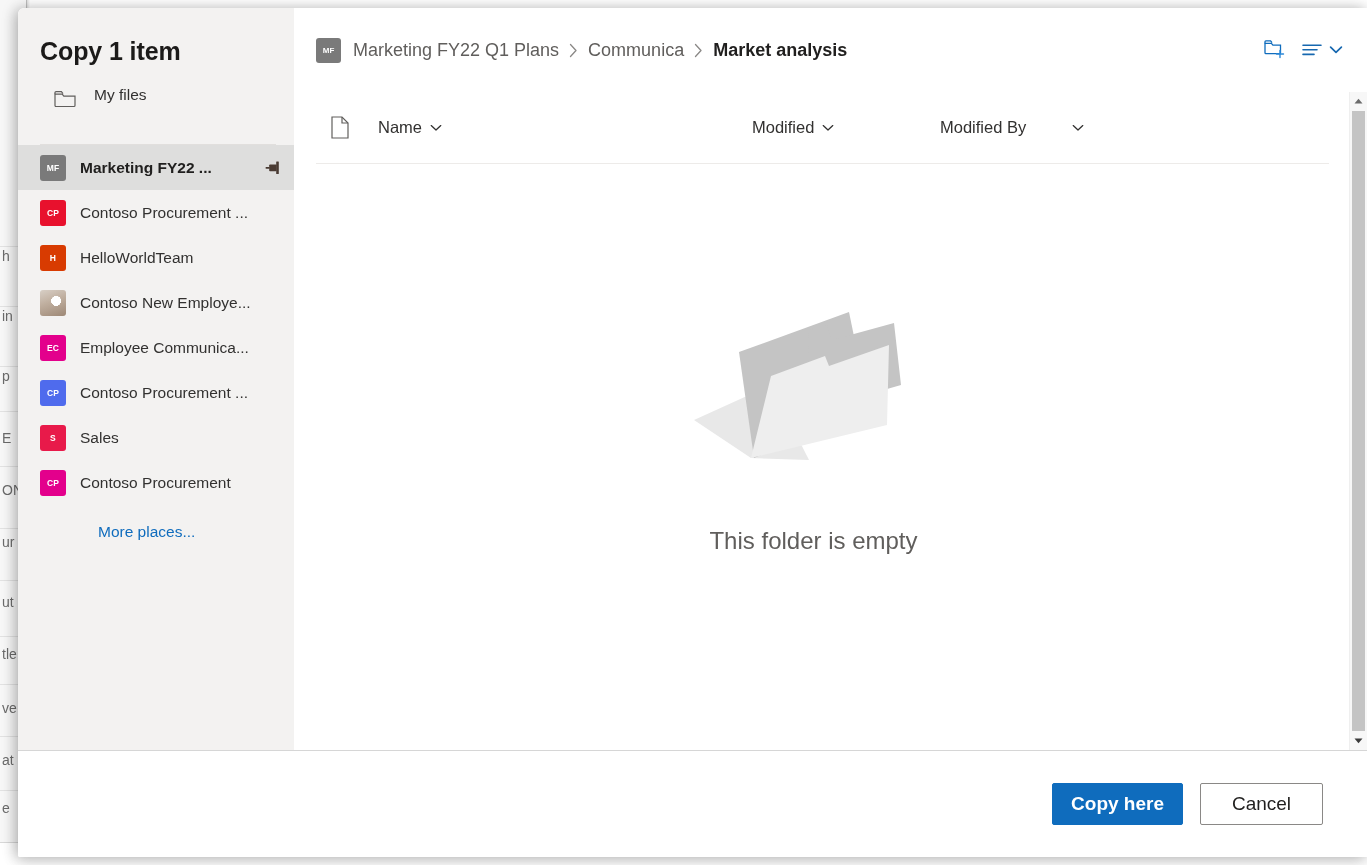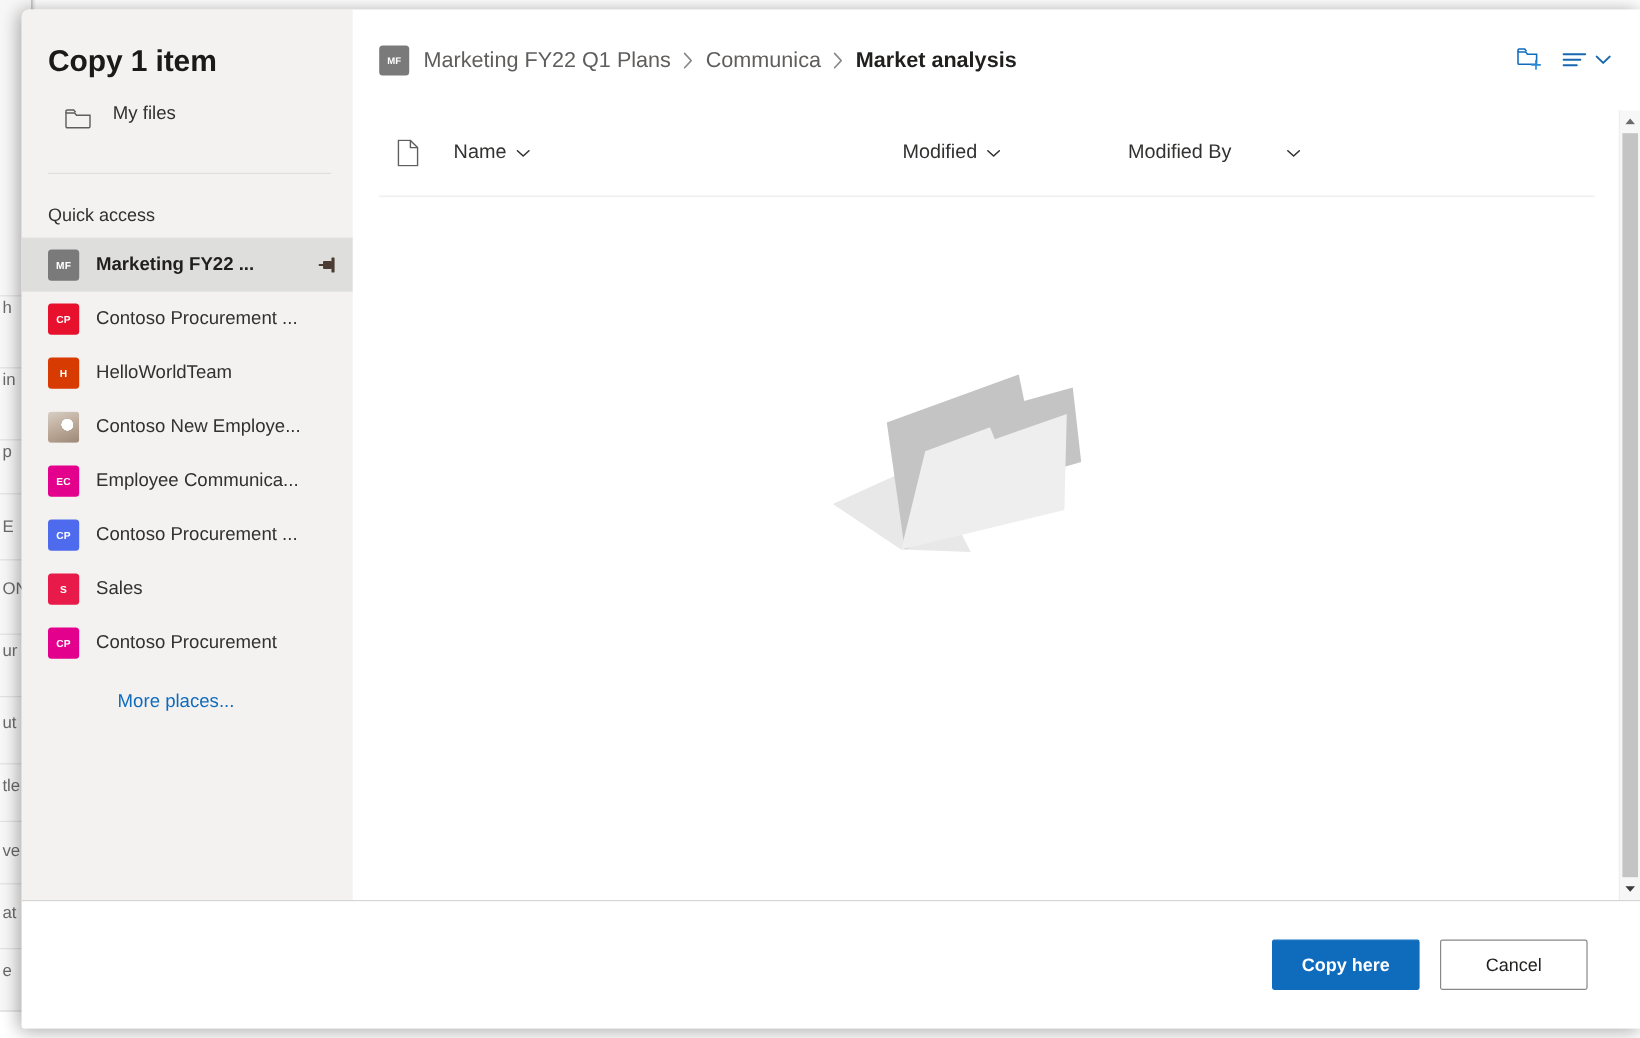--- a/index.html
+++ b/index.html
@@ -334,21 +334,21 @@
     display: flex;
     align-items: center;
     justify-content: flex-end;
     padding-right: 44px;
     gap: 17px;
     box-sizing: border-box;
   }
   .btn {
     height: 42px;
     min-width: 123px;
-    font-size: 15px;
+    font-size: 19px;
     font-family: "Liberation Sans", sans-serif;
     border-radius: 2px;
     cursor: pointer;
     padding: 0 18px;
     box-sizing: border-box;
   }
   #copy-here-button {
     background: #0f6cbd;
     color: #ffffff;
     border: 1px solid #0f6cbd;
@@ -404,21 +404,20 @@
           <svg width="22" height="18" viewBox="0 0 22 18" fill="none">
             <path d="M1 4.2h7.2l1.6 1.9H21v9.4a1 1 0 0 1-1 1H2a1 1 0 0 1-1-1V4.2z" stroke="#605e5c" stroke-width="1.2" fill="none"></path>
             <path d="M1 4.2V2.6a1 1 0 0 1 1-1h5.4l1.6 2" stroke="#605e5c" stroke-width="1.2" fill="none"></path>
           </svg>
         </span>
         <span class="nav-label">My files</span>
       </div>
 
       <div class="divider"></div>
 
-      <div id="quick-access-header">Quick access</div>
 
       <div id="qa-list">
           <div class="qa-item selected">
             <span class="qa-tile" style="background: rgb(122, 122, 122);">MF</span>
             <span class="qa-label">Marketing FY22 ...</span>
             <span class="pin-icon">
               <svg width="18" height="16" viewBox="0 0 18 16">
                 <rect x="11.2" y="1.6" width="2.6" height="12.4" rx="0.5" fill="#4a3b33"></rect>
                 <rect x="4.2" y="4.4" width="7.4" height="6.8" rx="0.8" fill="#4a3b33"></rect>
                 <rect x="0.5" y="7.1" width="4.4" height="1.6" rx="0.8" fill="#4a3b33"></rect>
@@ -538,20 +537,21 @@
 
       <div id="empty-area">
         <span id="empty-illustration">
           <svg width="250" height="175" viewBox="0 0 250 175" fill="none">
             <path d="M5 130 L82 95 L120 170 L62 168 Z" fill="#e8e8e8"></path>
             <path d="M50 62 L160 22 L175 95 L178 120 L65 168 Z" fill="#c4c4c4"></path>
             <path d="M120 40 L138 35 L143 50 L205 33 L212 95 L118 122 Z" fill="#c4c4c4"></path>
             <path d="M62 168 L82 86 L136 66 L140 76 L200 55 L198 135 Z" fill="#eeeeee"></path>
           </svg>
         </span>
+        <div id="empty-text">This folder is empty</div>
       </div>
 
       <div id="scrollbar">
         <span class="sb-arrow">
           <svg width="9" height="6" viewBox="0 0 9 6">
               <path d="M0.5 5.5L4.5 0.8L8.5 5.5z" fill="#6b6b6b"></path>
             </svg>
         </span>
         <div id="sb-thumb"></div>
         <span class="sb-arrow">

